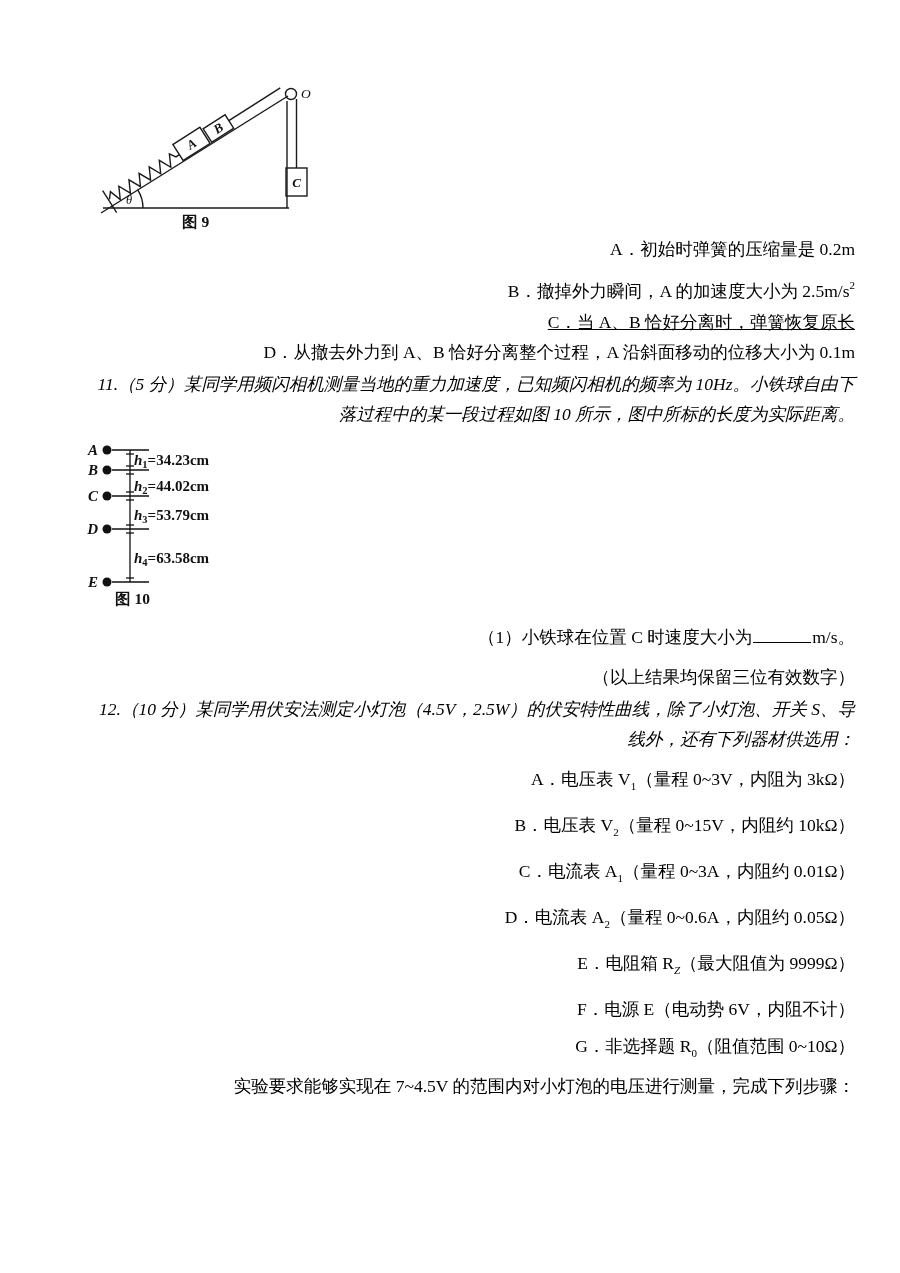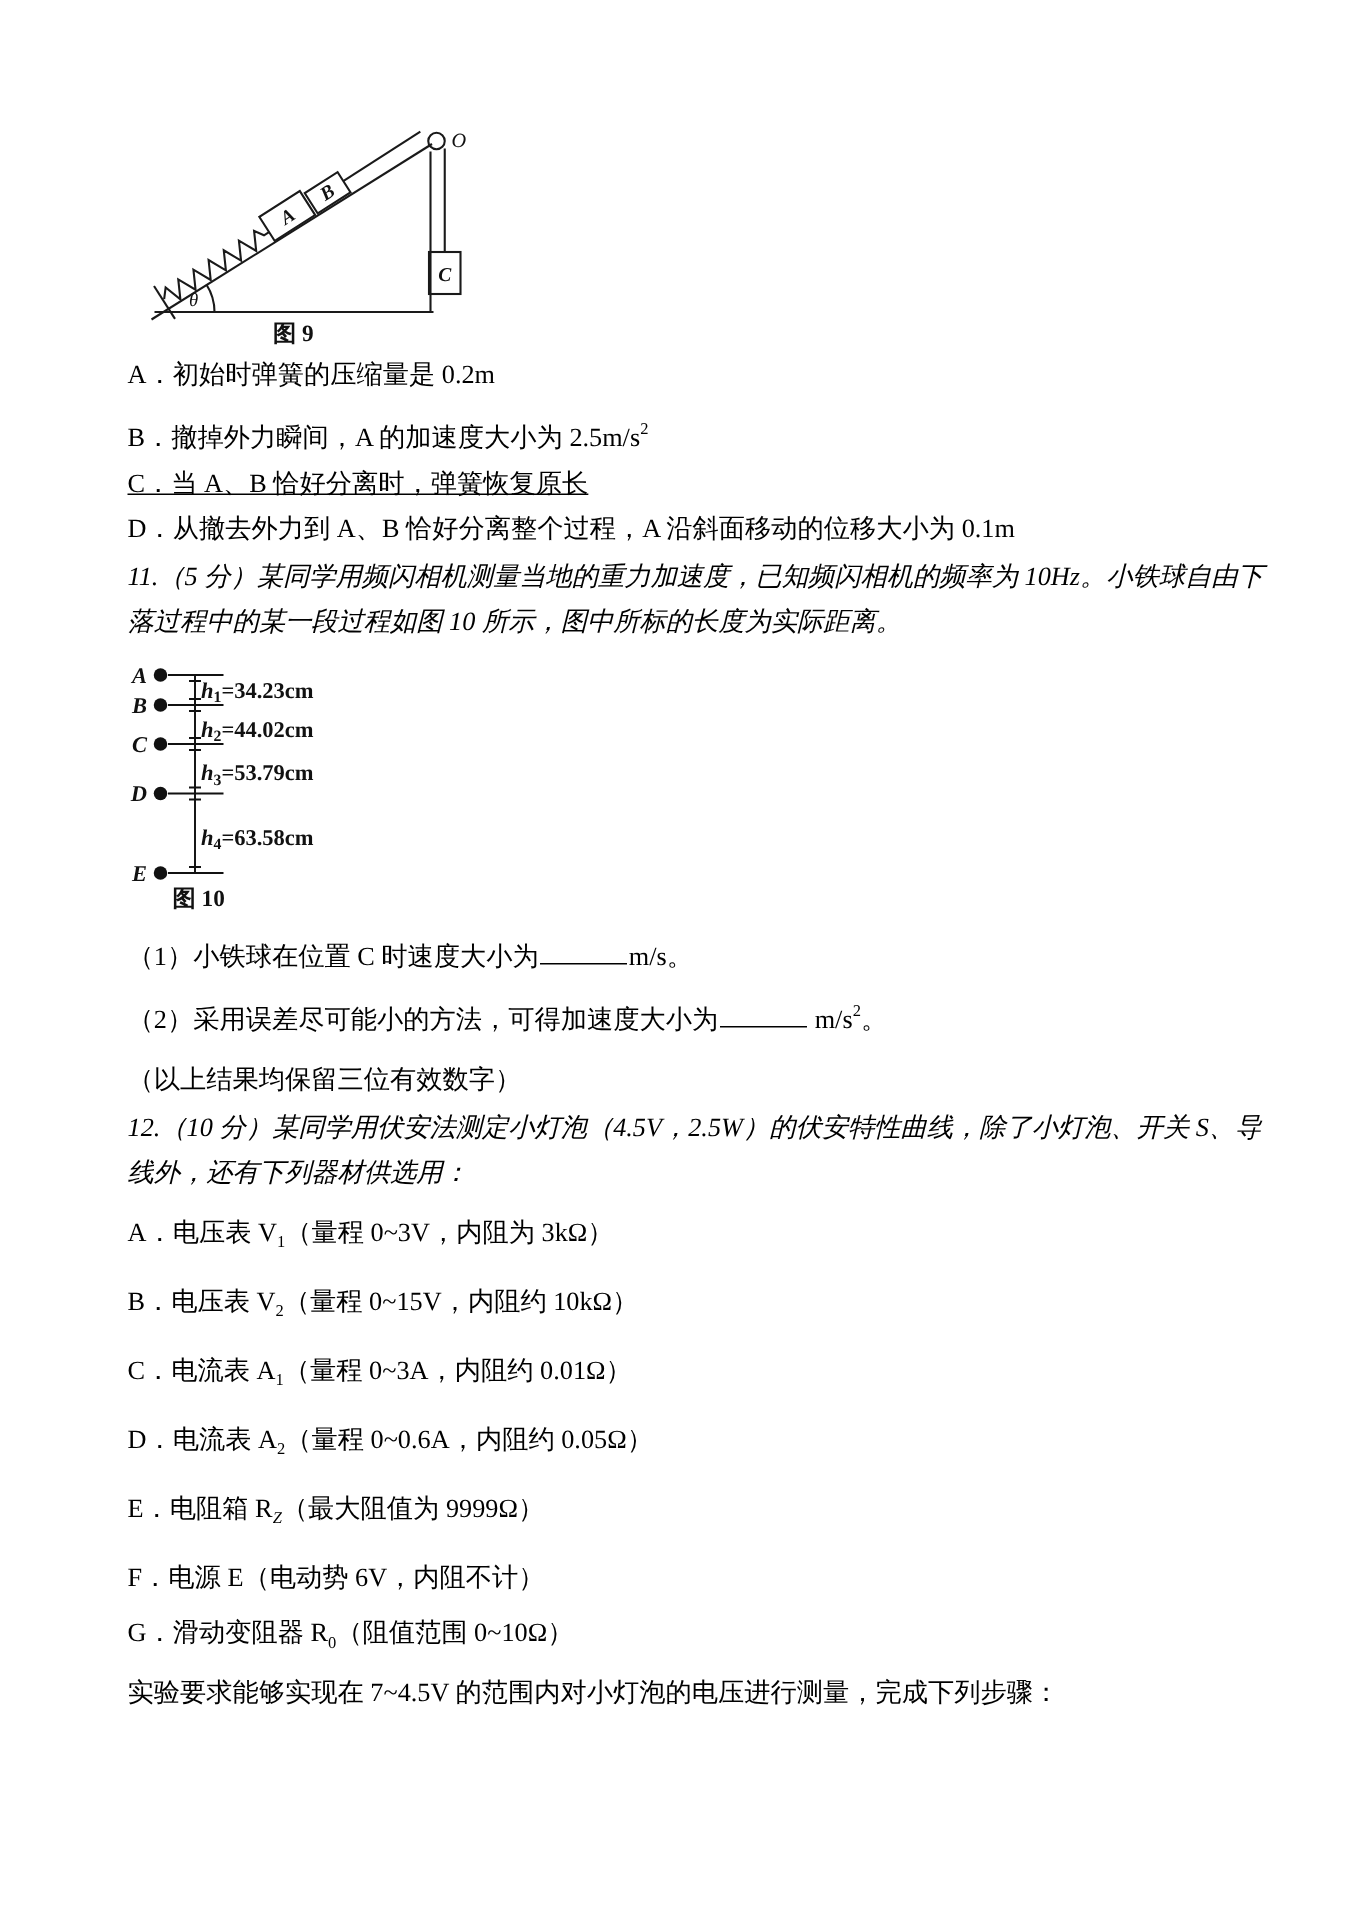--- a/index.html
+++ b/index.html
@@ -4,21 +4,21 @@
 <style>
   html,body{margin:0;padding:0;background:#ffffff;}
   .page{
     position:relative;width:900px;height:1273px;background:#ffffff;color:#000;
     font-family:"Liberation Serif","DejaVu Serif",serif;
     font-size:17.5px;line-height:30px;overflow:hidden;
   }
   .content{padding:0 45px 0 85px;}
   .fig9{display:block;width:240px;height:150px;margin:80px 0 4px 4px;}
   .fig10{display:block;width:190px;height:175px;margin:6px 0 6px 0;}
-  .line{white-space:normal;}
+  .line{white-space:normal;text-align:right;}
   .opt-a{margin-bottom:12px;}
   .opt-b{margin-bottom:1px;}
   .opt-c{margin-bottom:0px;text-decoration:underline;}
   .opt-d{margin-bottom:0px;}
   .section-header{font-weight:bold;}
   .stem{margin-top:2px;font-style:italic;}
   .sub-q{margin-top:12px;}
   .note{margin-top:10px;}
   .q12-item{margin-bottom:16px;}
   .q12-item-f{margin-bottom:7px;}
@@ -109,31 +109,30 @@
       <text class="ptlabel" x="13" y="99" text-anchor="end">D</text>
       <text class="ptlabel" x="13" y="152" text-anchor="end">E</text>
       <text class="meas" x="49" y="30"><tspan class="it">h</tspan><tspan class="subt" dy="3">1</tspan><tspan dy="-3">=34.23cm</tspan></text>
       <text class="meas" x="49" y="56"><tspan class="it">h</tspan><tspan class="subt" dy="3">2</tspan><tspan dy="-3">=44.02cm</tspan></text>
       <text class="meas" x="49" y="85"><tspan class="it">h</tspan><tspan class="subt" dy="3">3</tspan><tspan dy="-3">=53.79cm</tspan></text>
       <text class="meas" x="49" y="128"><tspan class="it">h</tspan><tspan class="subt" dy="3">4</tspan><tspan dy="-3">=63.58cm</tspan></text>
       <text class="cap" x="30" y="169">图 10</text>
     </svg>
 
     <div class="line sub-q"><span>（1）小铁球在位置 C 时速度大小为</span><span class="blank"></span><span>m/s。</span></div>
-    <div class="line sub-q"><span>（2）采用误差尽可能小的方法，可得加速度大小为</span><span class="blank"></span><span> m/s</span><sup class="sp">2</sup><span>。</span></div>
     <div class="line note">（以上结果均保留三位有效数字）</div>
 
     <div class="line stem">12.（10 分）某同学用伏安法测定小灯泡（4.5V，2.5W）的伏安特性曲线，除了小灯泡、开关 S、导线外，还有下列器材供选用：</div>
 
     <div class="q12-list">
       <div class="line q12-item"><span>A．电压表 V</span><sub class="sb">1</sub><span>（量程 0~3V，内阻为 3kΩ）</span></div>
       <div class="line q12-item"><span>B．电压表 V</span><sub class="sb">2</sub><span>（量程 0~15V，内阻约 10kΩ）</span></div>
       <div class="line q12-item"><span>C．电流表 A</span><sub class="sb">1</sub><span>（量程 0~3A，内阻约 0.01Ω）</span></div>
       <div class="line q12-item"><span>D．电流表 A</span><sub class="sb">2</sub><span>（量程 0~0.6A，内阻约 0.05Ω）</span></div>
       <div class="line q12-item"><span>E．电阻箱 R</span><sub class="sb it">Z</sub><span>（最大阻值为 9999Ω）</span></div>
       <div class="line q12-item q12-item-f"><span>F．电源 E（电动势 6V，内阻不计）</span><sub class="sb"></sub><span></span></div>
-      <div class="line q12-item q12-item-g"><span>G．滑动变阻器 R</span><sub class="sb">0</sub><span>（阻值范围 0~10Ω）</span></div>
+      <div class="line q12-item q12-item-g"><span>G．非选择题 R</span><sub class="sb">0</sub><span>（阻值范围 0~10Ω）</span></div>
     </div>
 
     <div class="line footer-line">实验要求能够实现在 7~4.5V 的范围内对小灯泡的电压进行测量，完成下列步骤：</div>
 
   </div>
 </div>
 
 </body></html>

